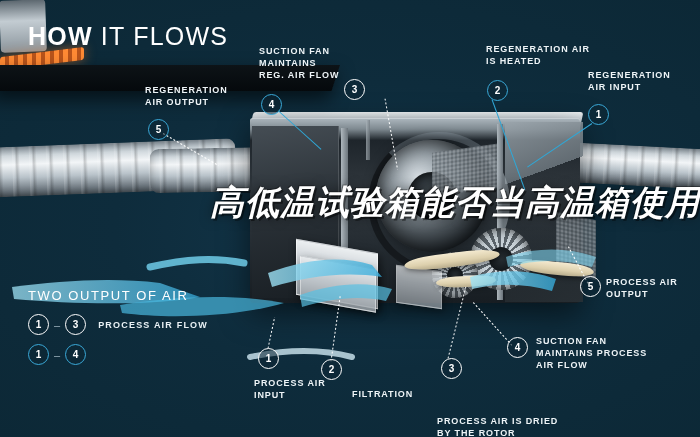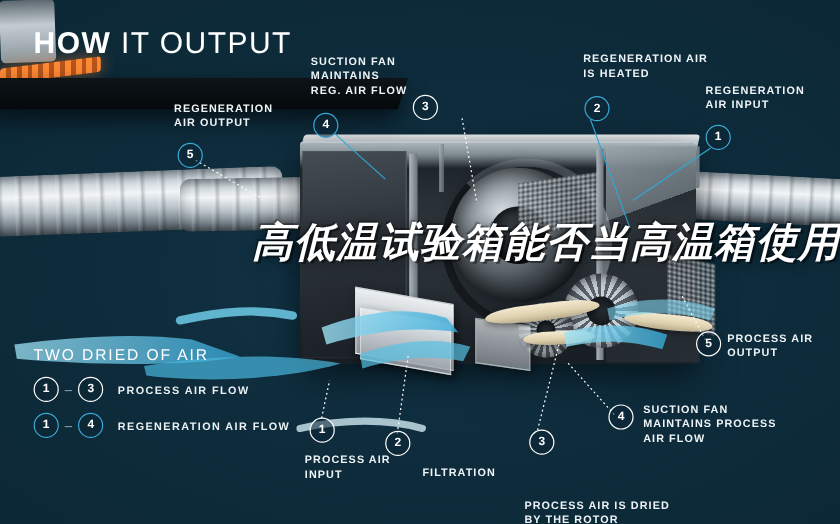--- a/index.html
+++ b/index.html
@@ -260,21 +260,21 @@
       <path d="M120,214 C170,206 230,202 284,212 C236,226 168,228 122,222 Z" fill="#49b6dd" opacity=".7"></path>
       <path d="M268,182 C306,168 340,164 372,174 L382,186 C342,180 306,186 272,196 Z" fill="url(#cyanA)" opacity=".8"></path>
       <path d="M300,204 C334,192 366,190 392,198 L386,210 C356,204 330,208 302,216 Z" fill="#58c0e2" opacity=".7"></path>
       <path d="M470,186 C498,178 528,178 556,188 L552,200 C524,192 498,192 472,198 Z" fill="url(#cyanA)" opacity=".8"></path>
       <path d="M506,166 C536,156 568,156 596,166 L592,176 C564,168 536,168 508,176 Z" fill="#7ed3ee" opacity=".6"></path>
       <path d="M250,266 C288,258 322,258 352,266" stroke="#cfe9f3" stroke-width="6" fill="none" stroke-linecap="round" opacity=".8"></path>
     </svg>
   </div>
 
   <div id="headline">
-    <span class="bold">HOW</span><span> IT OUTPUT</span>
+    <span class="bold">HOW</span><span> IT FLOWS</span>
   </div>
 
   <div class="leader dotted" style="left:163px;top:133px;width:64px;transform:rotate(30deg);"></div>
   <div class="leader solid" style="left:278px;top:110px;width:58px;transform:rotate(42deg);"></div>
   <div class="leader dotted" style="left:385px;top:98px;width:72px;transform:rotate(80deg);"></div>
   <div class="leader solid" style="left:492px;top:99px;width:96px;transform:rotate(70deg);"></div>
   <div class="leader solid" style="left:592px;top:123px;width:78px;transform:rotate(146deg);"></div>
   <div class="leader dotted" style="left:268px;top:348px;width:32px;transform:rotate(-78deg);"></div>
   <div class="leader dotted" style="left:331px;top:361px;width:66px;transform:rotate(-82deg);"></div>
   <div class="leader dotted" style="left:448px;top:358px;width:74px;transform:rotate(-76deg);"></div>
@@ -314,32 +314,31 @@
   <div class="marker white" style="left:507px;top:337px;">4</div>
   <div class="label" style="left:536px;top:336px;">SUCTION FAN
 MAINTAINS PROCESS
 AIR FLOW</div>
 
   <div class="marker white" style="left:580px;top:276px;">5</div>
   <div class="label" style="left:606px;top:277px;">PROCESS AIR
 OUTPUT</div>
 
   <div id="legend">
-    <div id="legend-title">TWO DRIED OF AIR</div>
+    <div id="legend-title">TWO OUTPUT OF AIR</div>
 
     <div class="legend-row">
       <span class="marker white">1</span>
       <span class="legend-dash">–</span>
       <span class="marker white">3</span>
       <span class="legend-text">PROCESS AIR FLOW</span>
     </div>
 
     <div class="legend-row">
       <span class="marker cyan">1</span>
       <span class="legend-dash">–</span>
       <span class="marker cyan">4</span>
-      <span class="legend-text">REGENERATION AIR FLOW</span>
     </div>
   </div>
 
   <div id="cn-overlay">高低温试验箱能否当高温箱使用</div>
 
 </div>
 
 </body></html>

